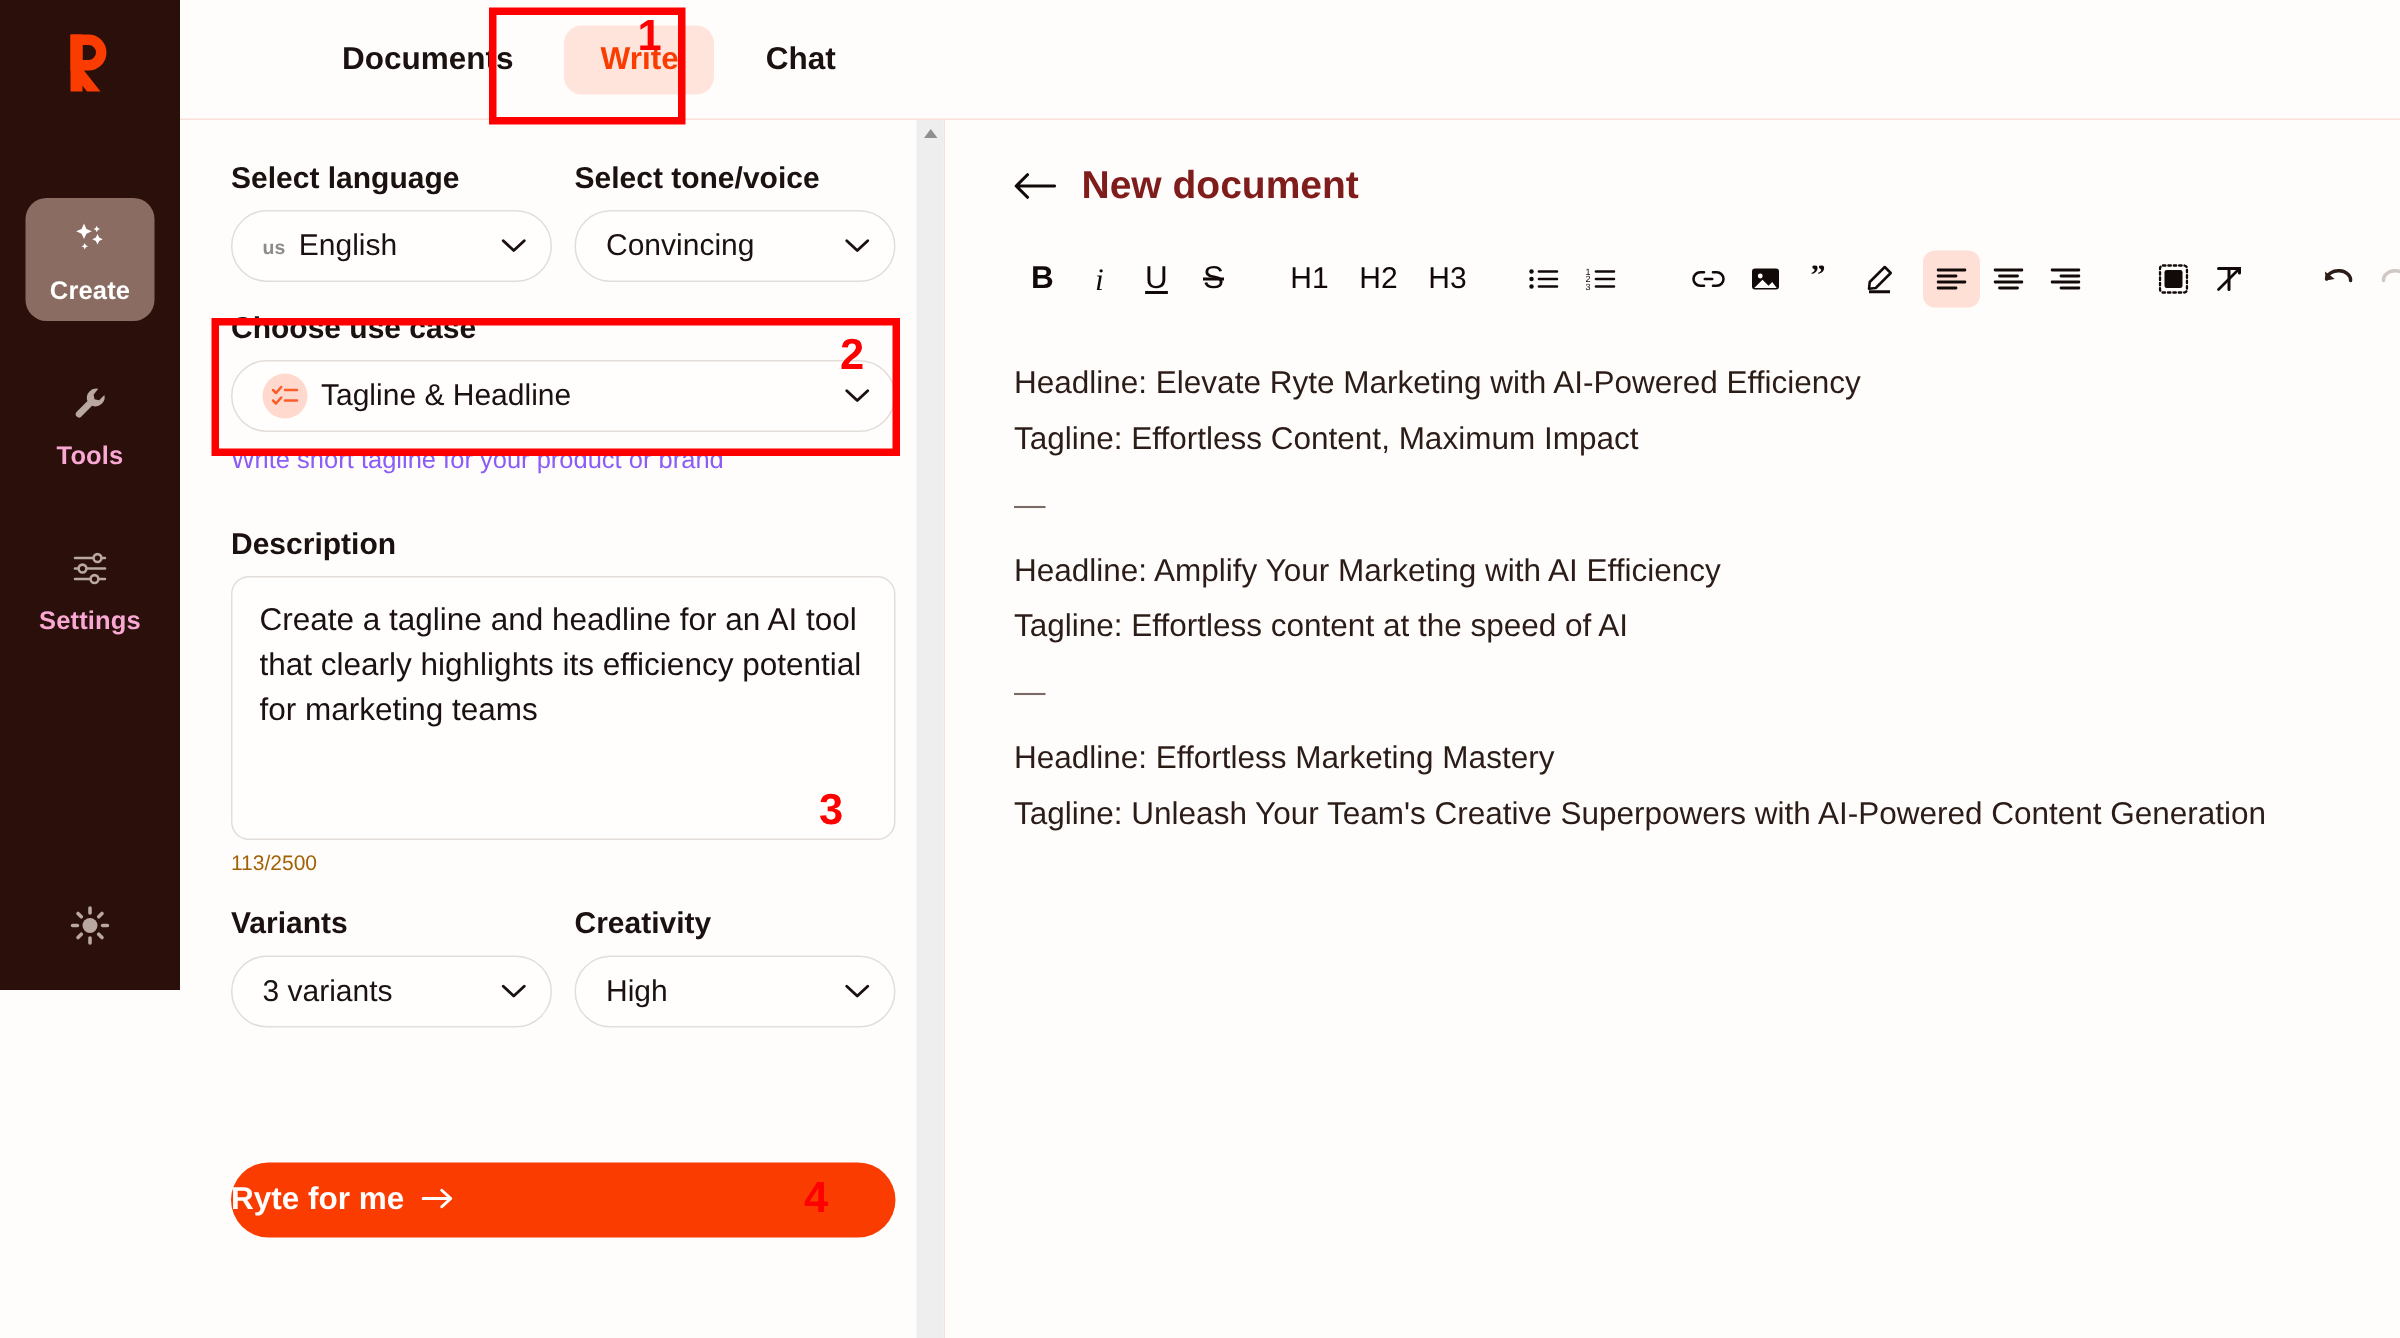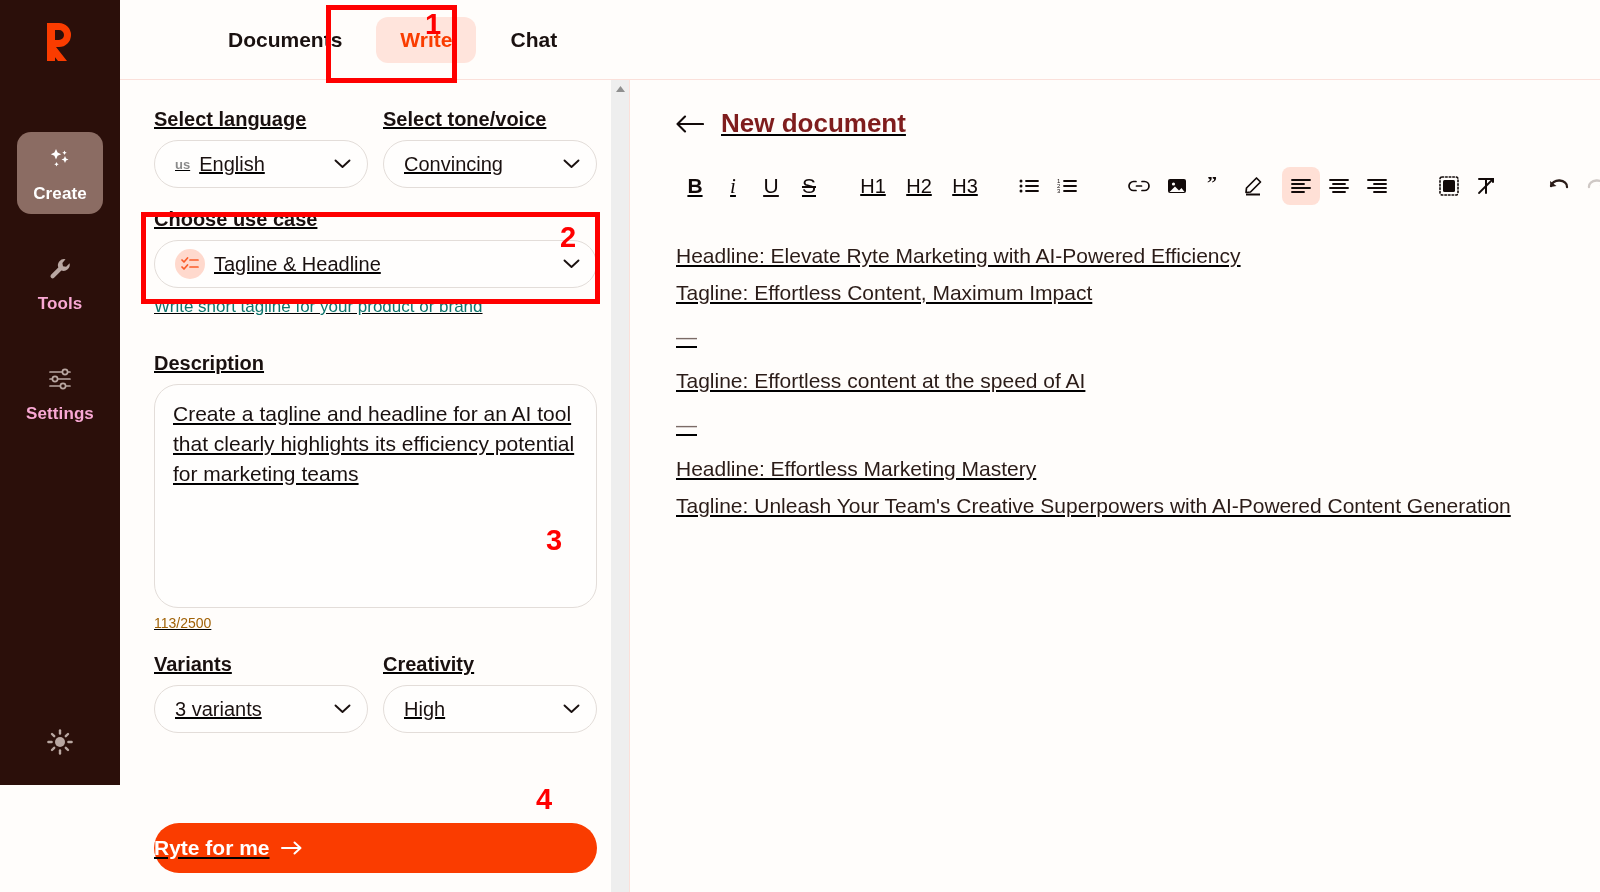--- a/index.html
+++ b/index.html
@@ -6,21 +6,21 @@
   html, body {
     width: 1600px; height: 892px;
     font-family: "Liberation Sans", sans-serif;
     background: #fffdfb;
     overflow: hidden;
   }
   .app { position: relative; width: 1600px; height: 892px; display: flex; }
 
   
   .rail {
-    width: 120px; height: 785px;
+    width: 120px; height: 660px;
     background: #2b0f0a;
     display: flex; flex-direction: column; align-items: center;
     flex: 0 0 120px;
     position: relative;
   }
   .rail-logo { margin-top: 14px; width: 56px; height: 56px; display:flex; align-items:center; justify-content:center; }
   .rail-nav { margin-top: 62px; width: 100%; display: flex; flex-direction: column; align-items: center; gap: 28px; }
   .rail-item {
     width: 86px; padding: 12px 0 10px;
     display: flex; flex-direction: column; align-items: center; gap: 10px;
@@ -50,21 +50,21 @@
     border-bottom: 1px solid #fbe0da;
     background: #fffdfb;
     position: relative;
   }
   .tab {
     font-size: 21px; font-weight: 700; color: #1a1110;
     padding: 11px 24px; border-radius: 12px; cursor: pointer; white-space: nowrap;
   }
   .tab.active { color: #fa3c00; background: #ffe4dc; }
 
-  .body { flex: 1; display: flex; min-height: 0; position: relative; text-decoration: underline; }
+  .body { flex: 1; display: flex; min-height: 0; position: relative; }
 
   
   .panel {
     width: 510px; flex: 0 0 510px;
     padding: 28px 32px 0 34px;
     background: #fffdfb;
     position: relative;
     border-right: 1px solid #fbe0da;
   }
   .scrolltrack {
@@ -89,25 +89,25 @@
   }
   .sel-text { font-size: 20px; color: #1a1110; flex: 1; white-space: nowrap; overflow: hidden; }
   .flagtag { font-size: 13px; color: #8b8b8b; font-weight: 600; }
   .chev { flex: 0 0 auto; display: flex; align-items: center; }
 
   .usecase-wrap { margin-top: 20px; position: relative; }
   .usecase-icon {
     width: 30px; height: 30px; border-radius: 50%; background: #ffd9cd;
     display: flex; align-items: center; justify-content: center; flex: 0 0 30px;
   }
-  .helper { font-size: 17px; color: #0f766e; margin-top: 9px; }
+  .helper { font-size: 17px; color: #8b5cf6; margin-top: 9px; }
 
   .desc-wrap { margin-top: 35px; }
   .textarea {
-    height: 224px; border: 1px solid #e3ddd9; border-radius: 24px;
+    height: 176px; border: 1px solid #e3ddd9; border-radius: 12px;
     background: #fffefd; padding: 14px 18px;
     font-size: 21px; line-height: 1.42; color: #1a1110;
     position: relative; cursor: text; overflow: hidden;
   }
   .counter { text-align: left; font-size: 14px; color: #a16207; margin-top: 7px; }
 
   .vc-row { margin-top: 22px; }
 
   .submit-wrap { position: relative; margin-top: 90px; }
   .submit {
@@ -470,20 +470,21 @@
               <path d="M20 9 A8 6 0 0 0 4 10" stroke="#cfc8c5" stroke-width="2.3" fill="none" stroke-linecap="round"></path>
               <path d="M21 4 L20.5 10 L14.5 9" fill="#cfc8c5"></path>
             </svg>
           </div>
         </div>
 
         <div class="doc-body">
           <div class="doc-line">Headline: Elevate Ryte Marketing with AI-Powered Efficiency</div>
           <div class="doc-line gap">Tagline: Effortless Content, Maximum Impact</div>
           <div class="doc-line sep gap">—</div>
+          <div class="doc-line">Headline: Amplify Your Marketing with AI Efficiency</div>
           <div class="doc-line gap">Tagline: Effortless content at the speed of AI</div>
           <div class="doc-line sep gap">—</div>
           <div class="doc-line">Headline: Effortless Marketing Mastery</div>
           <div class="doc-line">Tagline: Unleash Your Team's Creative Superpowers with AI-Powered Content Generation</div>
         </div>
       </div>
     </div>
   </div>
 
   <div class="anno" style="left:326px; top:5px; width:131px; height:78px;"></div>

